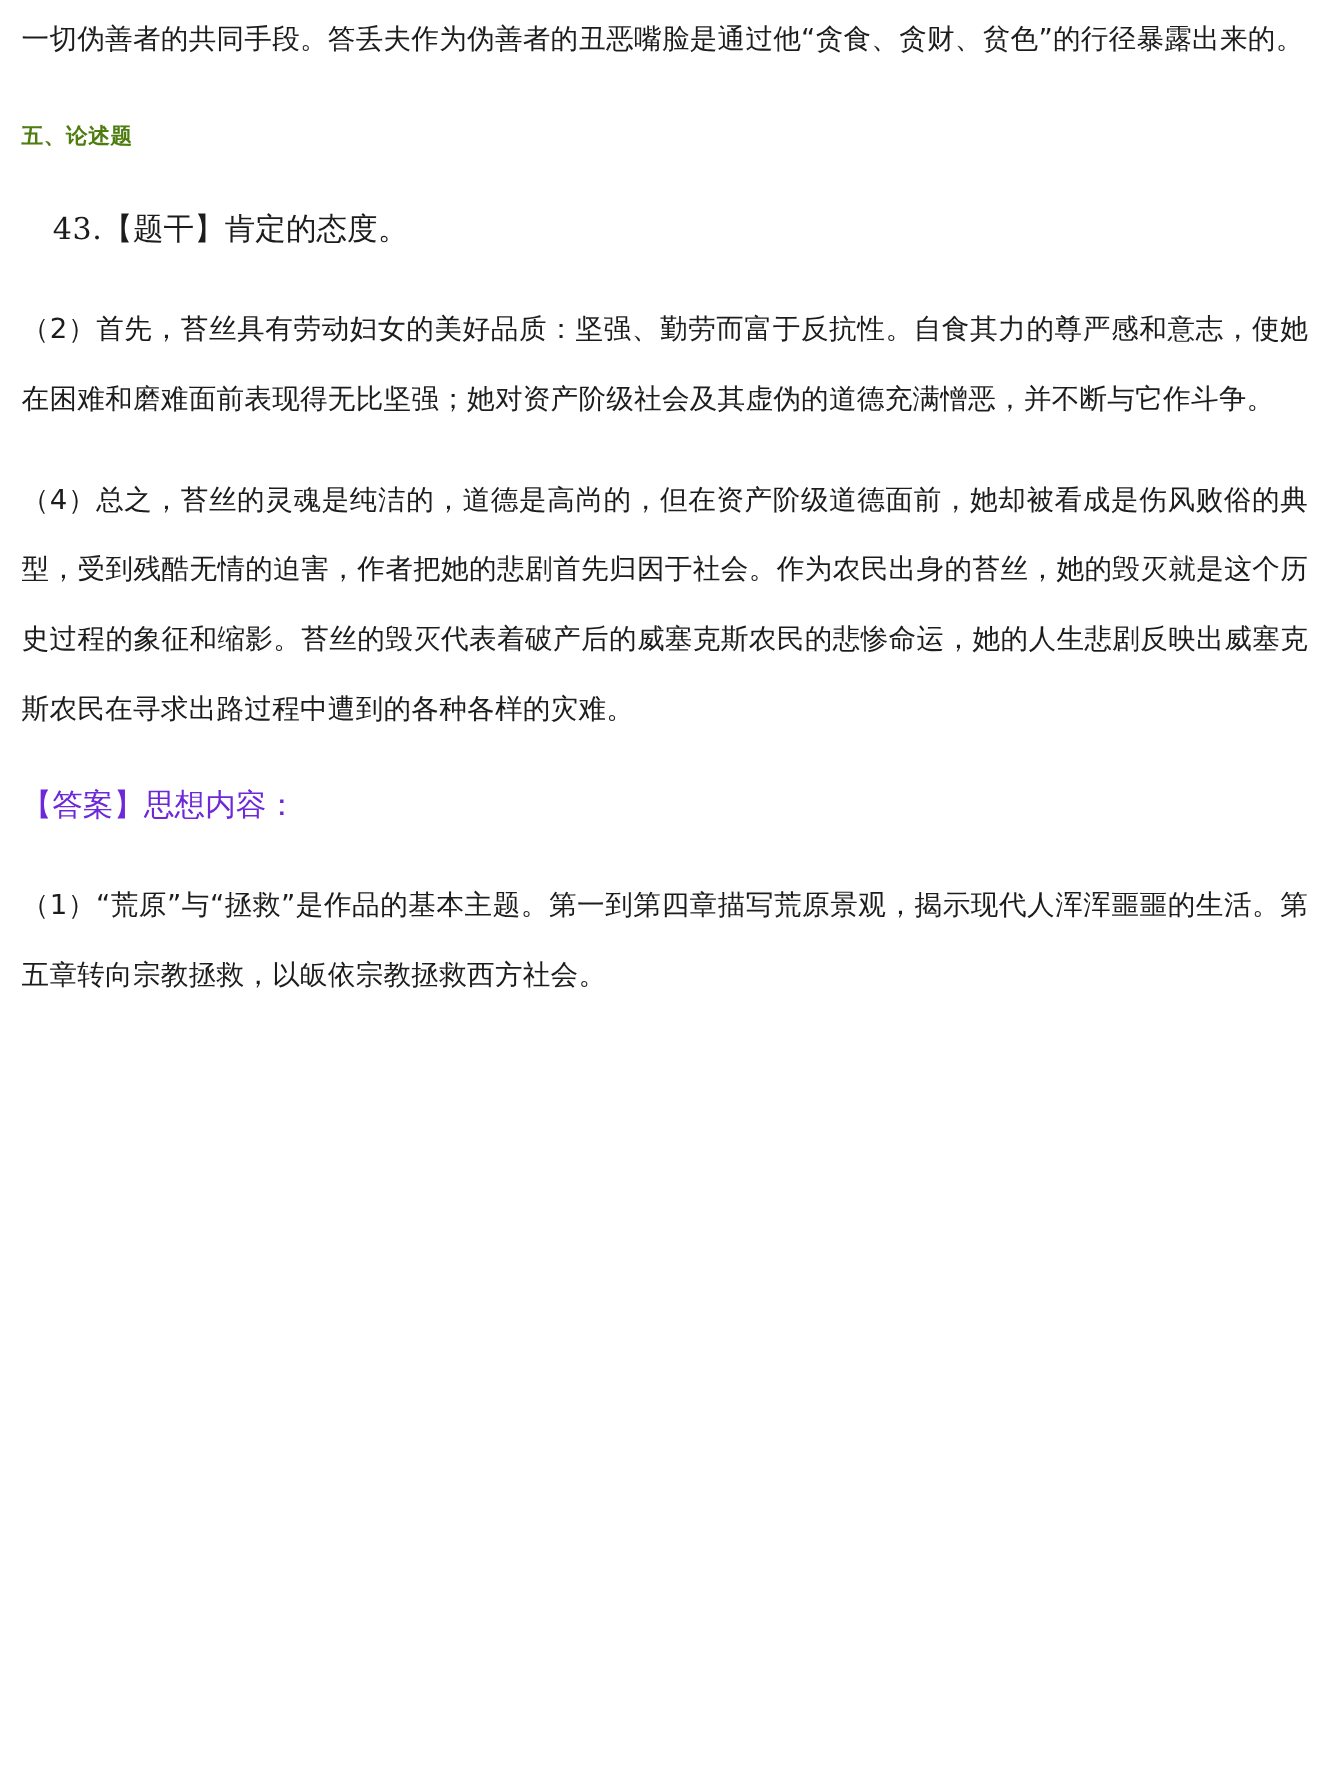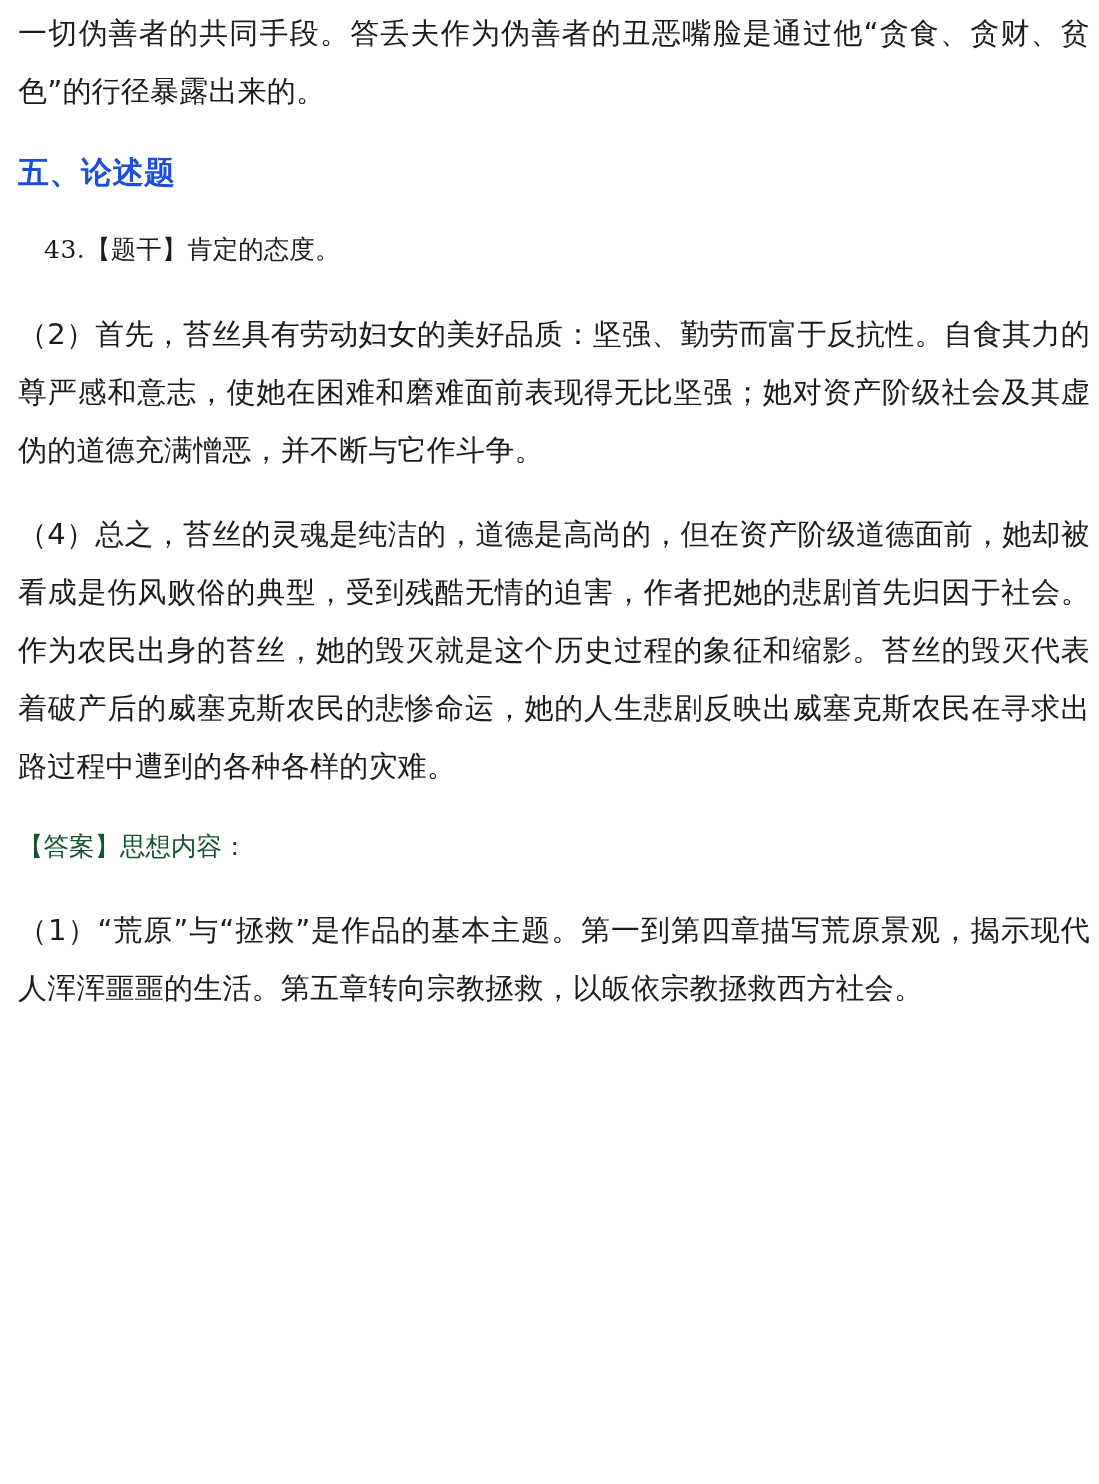--- a/index.html
+++ b/index.html
@@ -23,56 +23,56 @@
     box-sizing: border-box;
     padding: 0 9px 0 18px;
     overflow: hidden;
   }
   .doc-body {
     padding-top: 4px;
   }
   
   p.para {
     margin: 0 0 26px 0;
-    font-size: 29px;
+    font-size: 23px;
     line-height: 58px;
     letter-spacing: 0.2px;
     text-align: justify;
     text-justify: inter-character;
     word-break: break-all;
     color: #1c1c1c;
   }
   
   h2.section-heading {
     margin: 30px 0 30px 0;
-    font-size: 31px;
+    font-size: 18px;
     line-height: 44px;
     font-weight: 700;
     letter-spacing: 0.5px;
-    color: #1d4ed8;
+    color: #4d7c0f;
   }
   
   p.question {
     margin: 0 0 30px 0;
     font-size: 25.5px;
     line-height: 50px;
     color: #1c1c1c;
   }
   p.question .qnum {
     font-family: "DejaVu Serif", "Liberation Serif", serif;
     font-size: 25px;
     letter-spacing: 0.5px;
     margin-left: 26px;
   }
   
   p.answer-label {
     margin: 0 0 30px 0;
     font-size: 25.5px;
     line-height: 50px;
-    color: #14532d;
+    color: #6d28d9;
   }
 </style>
 </head>
 <body>
 
 <div class="page">
   <div class="doc-body">
 
     <p class="para">一切伪善者的共同手段。答丢夫作为伪善者的丑恶嘴脸是通过他“贪食、贪财、贫色”的行径暴露出来的。</p>
 

